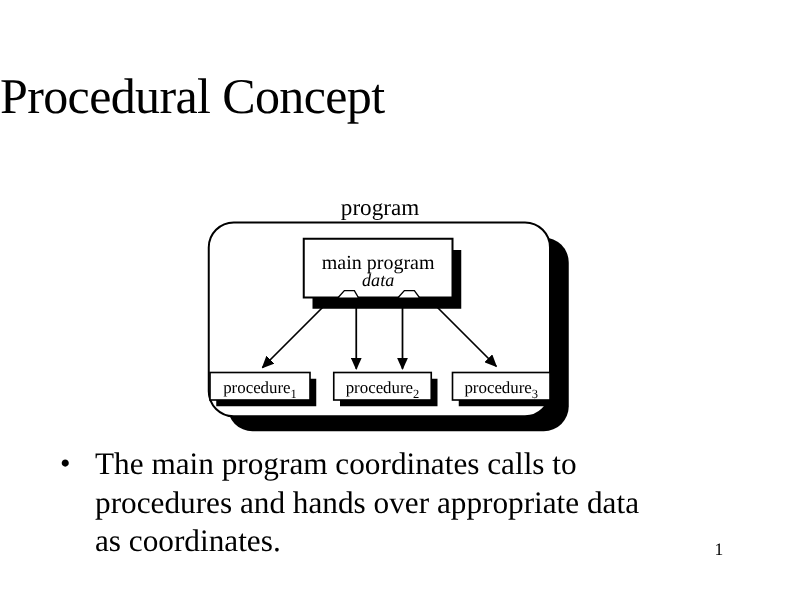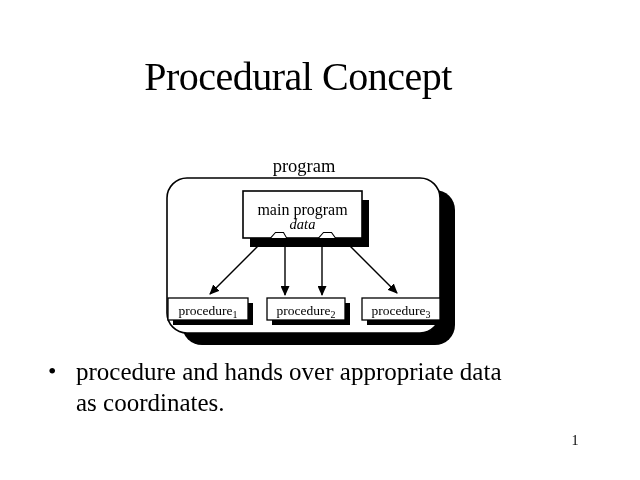--- a/index.html
+++ b/index.html
@@ -15,21 +15,20 @@
     overflow: hidden;
     font-family: "Liberation Serif", serif;
     color: #000000;
   }
   .title {
     position: absolute;
     top: 54px;
     left: 0;
     width: 596px;
     margin: 0;
-    text-align: center;
     font-size: 40px;
     font-weight: 400;
     letter-spacing: -0.5px;
     color: #000000;
     line-height: 46px;
   }
   .diagram-svg {
     position: absolute;
     left: 150px;
     top: 145px;
@@ -120,21 +119,22 @@
       <rect x="217" y="158" width="78" height="22" fill="#000000"></rect>
       <rect x="212" y="153" width="78" height="22" fill="#ffffff" stroke="#000000" stroke-width="1.3"></rect>
       <text x="251" y="169.5" font-size="13.5" text-anchor="middle"><tspan>procedure</tspan><tspan dy="3.5" font-size="10">3</tspan></text>
     </g>
   </svg>
 
   <div class="bullets">
     <div class="bullet-row">
       <span class="bullet-marker">•</span>
       <div class="bullet-lines">
-        <div>procedure and hands over appropriate data</div>
+        <div>The main program coordinates calls to</div>
+        <div>procedures and hands over appropriate data</div>
         <div>as coordinates.</div>
       </div>
     </div>
   </div>
 
   <div class="page-number">1</div>
 
 </div>
 
 </body></html>

